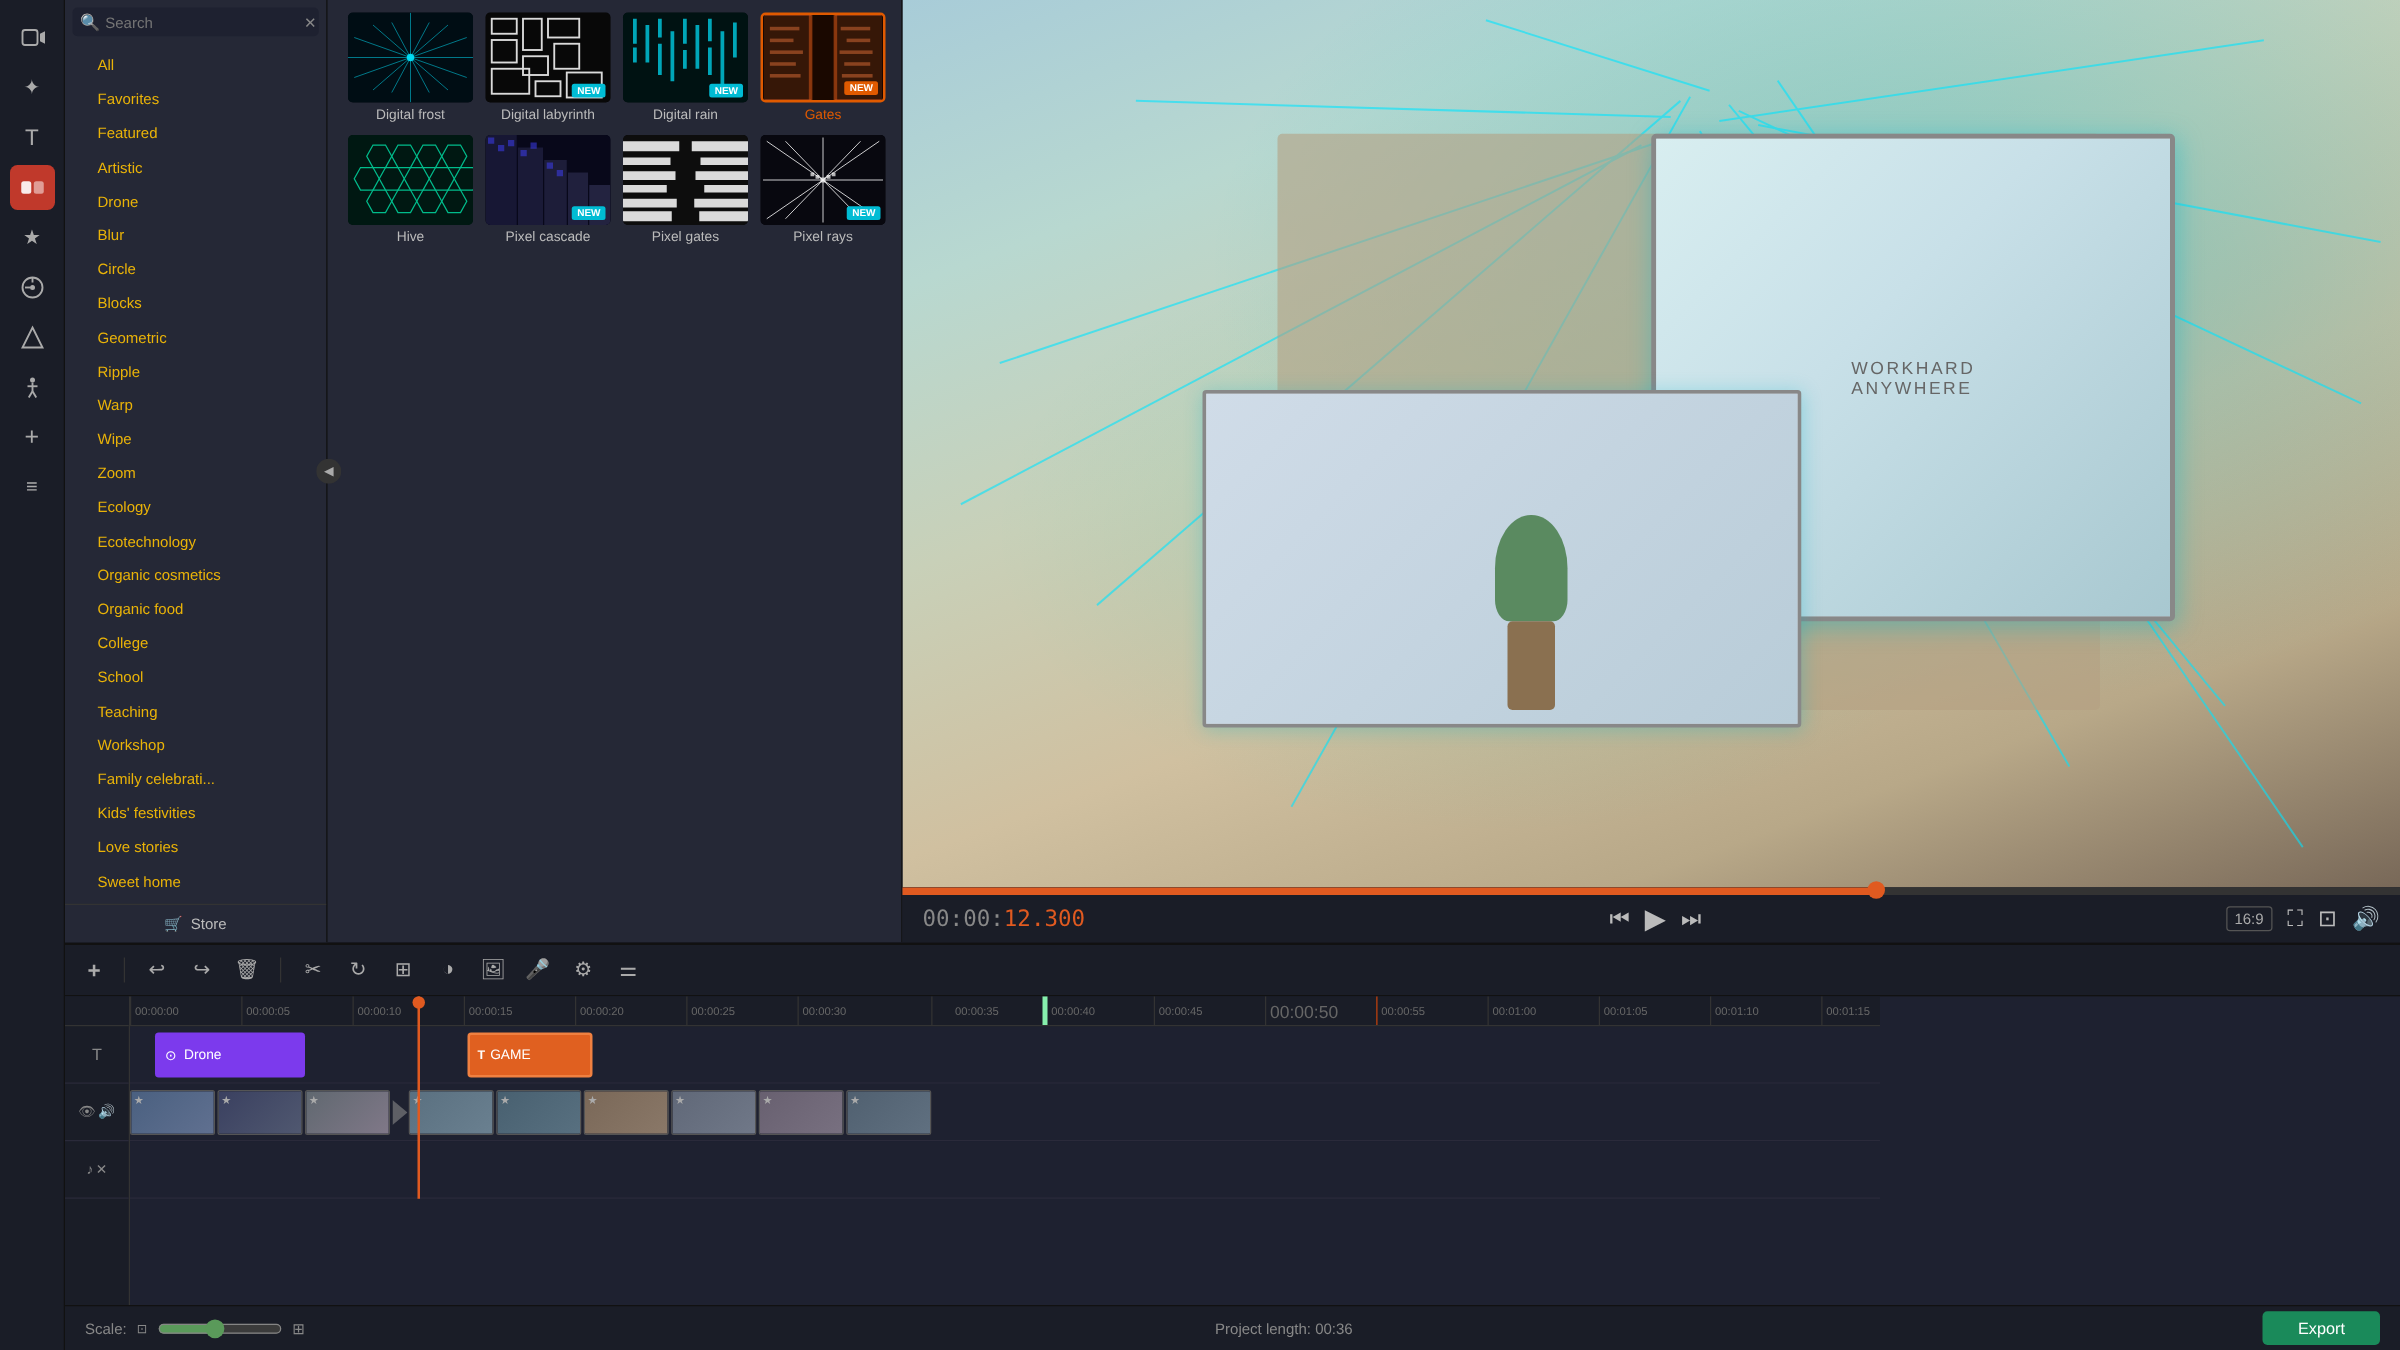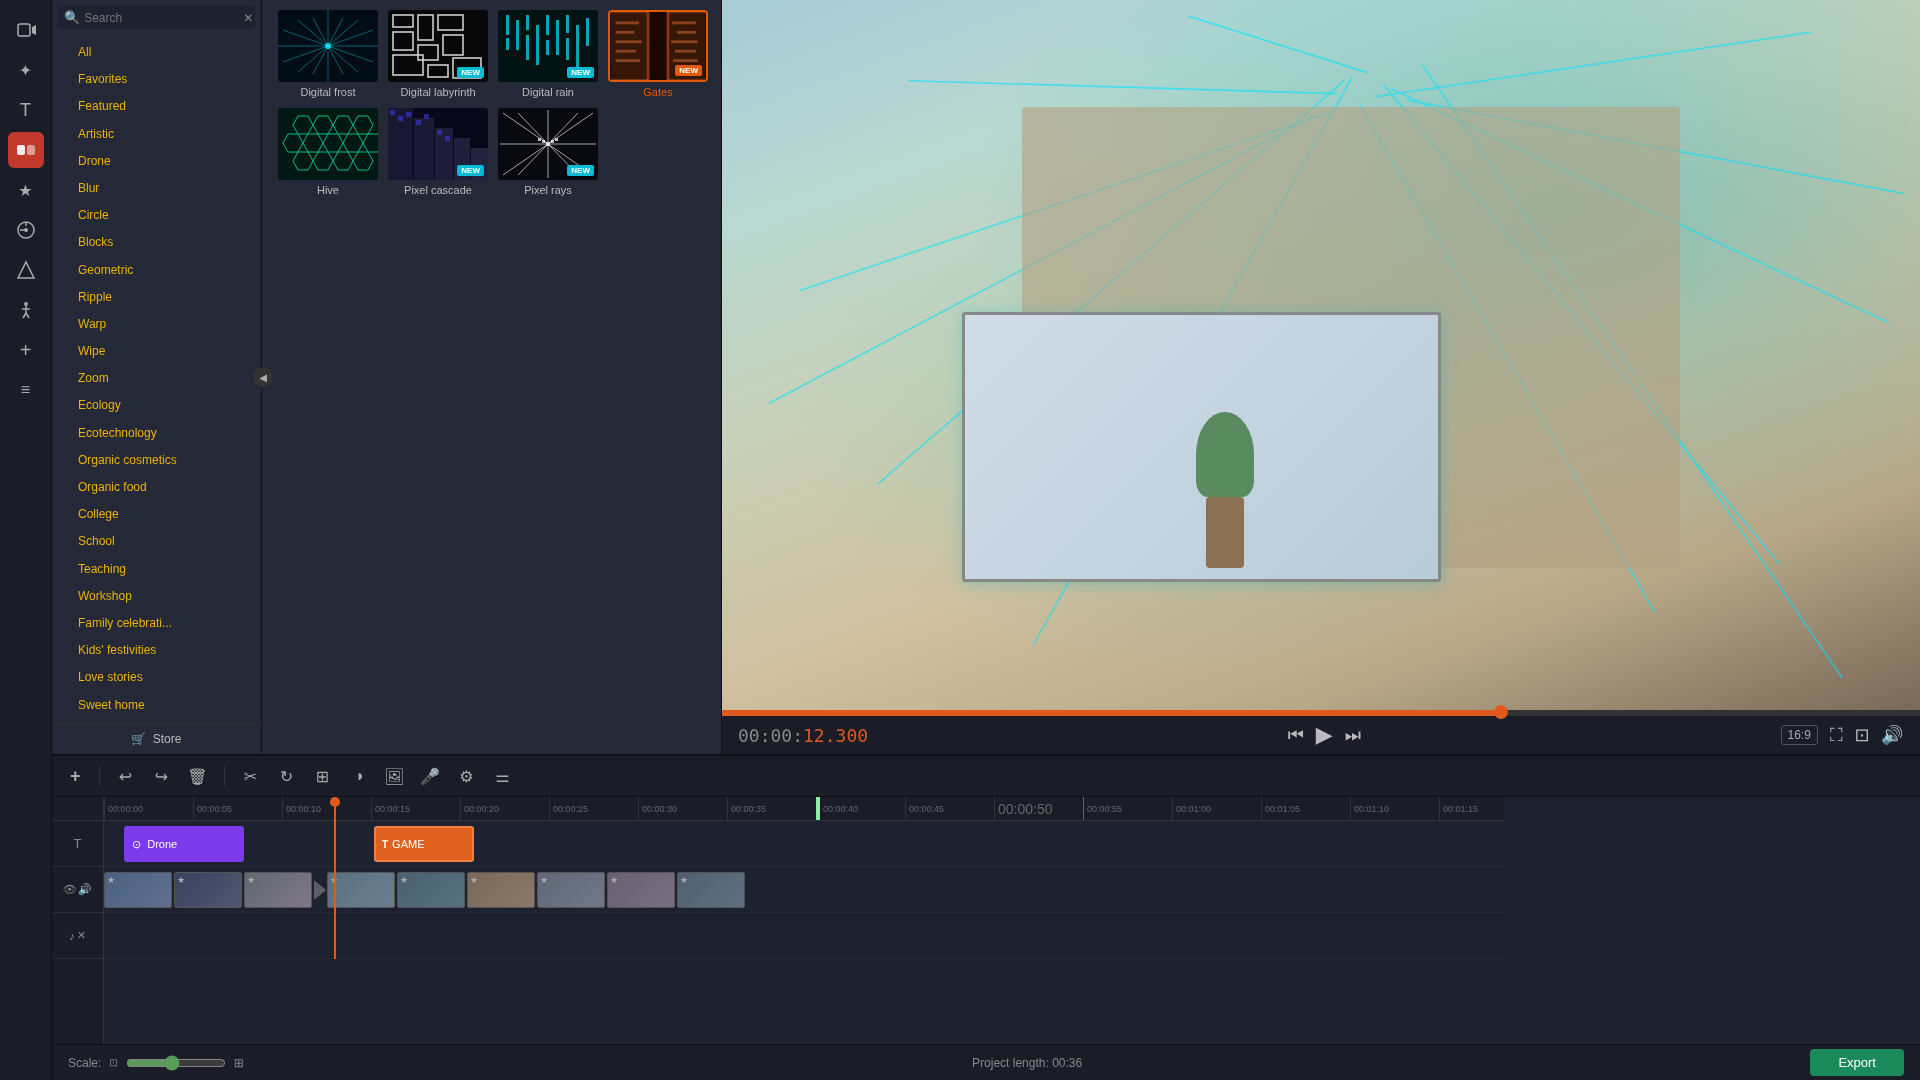--- a/index.html
+++ b/index.html
@@ -322,20 +322,42 @@
                   <rect x="36" y="6" width="5" height="5"></rect>
                   <rect x="49" y="22" width="5" height="5"></rect>
                   <rect x="57" y="28" width="5" height="5"></rect>
                 </g>
               </svg>
               <div class="badge">NEW</div>
             </div>
             <div class="transition-name">Pixel cascade</div>
           </div>
 
+          <div class="transition-card">
+            <div class="transition-thumb t-pgates">
+              <svg class="thumb-svg" viewBox="0 0 100 72" xmlns="http://www.w3.org/2000/svg">
+                <rect width="100" height="72" fill="#0d0d0d"></rect>
+                <g fill="#fff" opacity="0.85">
+                  <rect x="0" y="5" width="45" height="8"></rect>
+                  <rect x="0" y="18" width="38" height="6"></rect>
+                  <rect x="0" y="29" width="42" height="7"></rect>
+                  <rect x="0" y="40" width="35" height="6"></rect>
+                  <rect x="0" y="51" width="43" height="7"></rect>
+                  <rect x="0" y="61" width="39" height="8"></rect>
+                  <rect x="55" y="5" width="45" height="8"></rect>
+                  <rect x="62" y="18" width="38" height="6"></rect>
+                  <rect x="58" y="29" width="42" height="7"></rect>
+                  <rect x="65" y="40" width="35" height="6"></rect>
+                  <rect x="57" y="51" width="43" height="7"></rect>
+                  <rect x="61" y="61" width="39" height="8"></rect>
+                </g>
+              </svg>
+            </div>
+            <div class="transition-name">Pixel gates</div>
+          </div>
 
           <div class="transition-card">
             <div class="transition-thumb t-prays">
               <svg class="thumb-svg" viewBox="0 0 100 72" xmlns="http://www.w3.org/2000/svg">
                 <rect width="100" height="72" fill="#08080f"></rect>
                 <g fill="none" stroke="#fff" stroke-width="0.8" opacity="0.8">
                   <line x1="50" y1="36" x2="5" y2="5"></line>
                   <line x1="50" y1="36" x2="95" y2="5"></line>
                   <line x1="50" y1="36" x2="5" y2="67"></line>
                   <line x1="50" y1="36" x2="95" y2="67"></line>
@@ -387,20 +409,23 @@
                 <line x1="425" y1="52" x2="680" y2="350"></line>
                 <line x1="395" y1="58" x2="120" y2="50"></line>
                 <line x1="440" y1="62" x2="760" y2="120"></line>
                 <line x1="380" y1="72" x2="30" y2="250"></line>
                 <line x1="450" y1="40" x2="720" y2="420"></line>
               </g>
             </svg>
 
             <div style="position:absolute; bottom:20%; left:25%; width:55%; height:65%; background:rgba(180,160,130,0.6); border-radius:4px;"></div>
 
+            <div style="position:absolute; bottom:30%; right:15%; width:35%; height:55%; background:#d0d8e0; border-radius:4px; border:4px solid #888; box-shadow: 2px 4px 20px rgba(0,180,200,0.4);">
+              <div style="position:absolute; inset:0; background:linear-gradient(135deg, #d8eef0 0%, #c8e0e8 40%, #a8c8d0 100%); display:flex; align-items:center; justify-content:center; font-size:14px; color:#666; font-weight:300; letter-spacing:2px;">WORKHARD<br>ANYWHERE</div>
+            </div>
 
             <div style="position:absolute; bottom:18%; left:20%; width:40%; height:38%; background:#c8ccd0; border-radius:3px; border:3px solid #888; box-shadow:1px 2px 15px rgba(0,180,200,0.3);">
               <div style="position:absolute; inset:0; background:linear-gradient(135deg, #d0dce8 0%, #b8ccd8 100%);"></div>
             </div>
 
             <div style="position:absolute; bottom:22%; left:38%; width:8%; height:20%; background:transparent;">
               <div style="width:60%; height:60%; background:#5a8a60; border-radius:50% 50% 20% 20%; margin:0 auto;"></div>
               <div style="width:40%; height:50%; background:#8a7050; border-radius:4px; margin:0 auto;"></div>
             </div>
           </div>
@@ -472,21 +497,21 @@
 
             <div style="height:24px; background:#1a1d27; display:flex; border-bottom:1px solid #333; position:sticky; top:0; z-index:10;">
               <div style="display:flex; width:100%;">
                 <div style="width:89px; color:#666; font-size:9px; border-left:1px solid #333; padding-left:3px; display:flex; align-items:center; flex-shrink:0;">00:00:00</div>
                 <div style="width:89px; color:#666; font-size:9px; border-left:1px solid #333; padding-left:3px; display:flex; align-items:center; flex-shrink:0;">00:00:05</div>
                 <div style="width:89px; color:#666; font-size:9px; border-left:1px solid #333; padding-left:3px; display:flex; align-items:center; flex-shrink:0;">00:00:10</div>
                 <div style="width:89px; color:#666; font-size:9px; border-left:1px solid #333; padding-left:3px; display:flex; align-items:center; flex-shrink:0;">00:00:15</div>
                 <div style="width:89px; color:#666; font-size:9px; border-left:1px solid #333; padding-left:3px; display:flex; align-items:center; flex-shrink:0;">00:00:20</div>
                 <div style="width:89px; color:#666; font-size:9px; border-left:1px solid #333; padding-left:3px; display:flex; align-items:center; flex-shrink:0;">00:00:25</div>
                 <div style="width:89px; color:#666; font-size:9px; border-left:1px solid #333; padding-left:3px; display:flex; align-items:center; flex-shrink:0;">00:00:30</div>
-                <div style="width:89px; color:#666; font-size:9px; border-left:1px solid #333; padding-left:3px; display:flex; align-items:center; flex-shrink:0;">00:00:35</div>
+                <div style="width:89px; color:#666; font-size:9px; border-left:1px solid #333; padding-left:18px; display:flex; align-items:center; flex-shrink:0;margin-left:18px;">00:00:35</div>
                 <div style="width:89px; color:#666; font-size:9px; border-left:4px solid #86efac; padding-left:3px; display:flex; align-items:center; flex-shrink:0;">00:00:40</div>
                 <div style="width:89px; color:#666; font-size:9px; border-left:1px solid #333; padding-left:3px; display:flex; align-items:center; flex-shrink:0;">00:00:45</div>
                 <div style="width:89px; color:#666; font-size:14px; border-left:1px solid #333; padding-left:3px; display:flex; align-items:center; flex-shrink:0;">00:00:50</div>
                 <div style="width:89px; color:#666; font-size:9px; border-left:1px solid #c2410c; padding-left:3px; display:flex; align-items:center; flex-shrink:0;">00:00:55</div>
                 <div style="width:89px; color:#666; font-size:9px; border-left:1px solid #333; padding-left:3px; display:flex; align-items:center; flex-shrink:0;">00:01:00</div>
                 <div style="width:89px; color:#666; font-size:9px; border-left:1px solid #333; padding-left:3px; display:flex; align-items:center; flex-shrink:0;">00:01:05</div>
                 <div style="width:89px; color:#666; font-size:9px; border-left:1px solid #333; padding-left:3px; display:flex; align-items:center; flex-shrink:0;">00:01:10</div>
                 <div style="width:89px; color:#666; font-size:9px; border-left:1px solid #333; padding-left:3px; display:flex; align-items:center; flex-shrink:0;">00:01:15</div>
               </div>
             </div>

